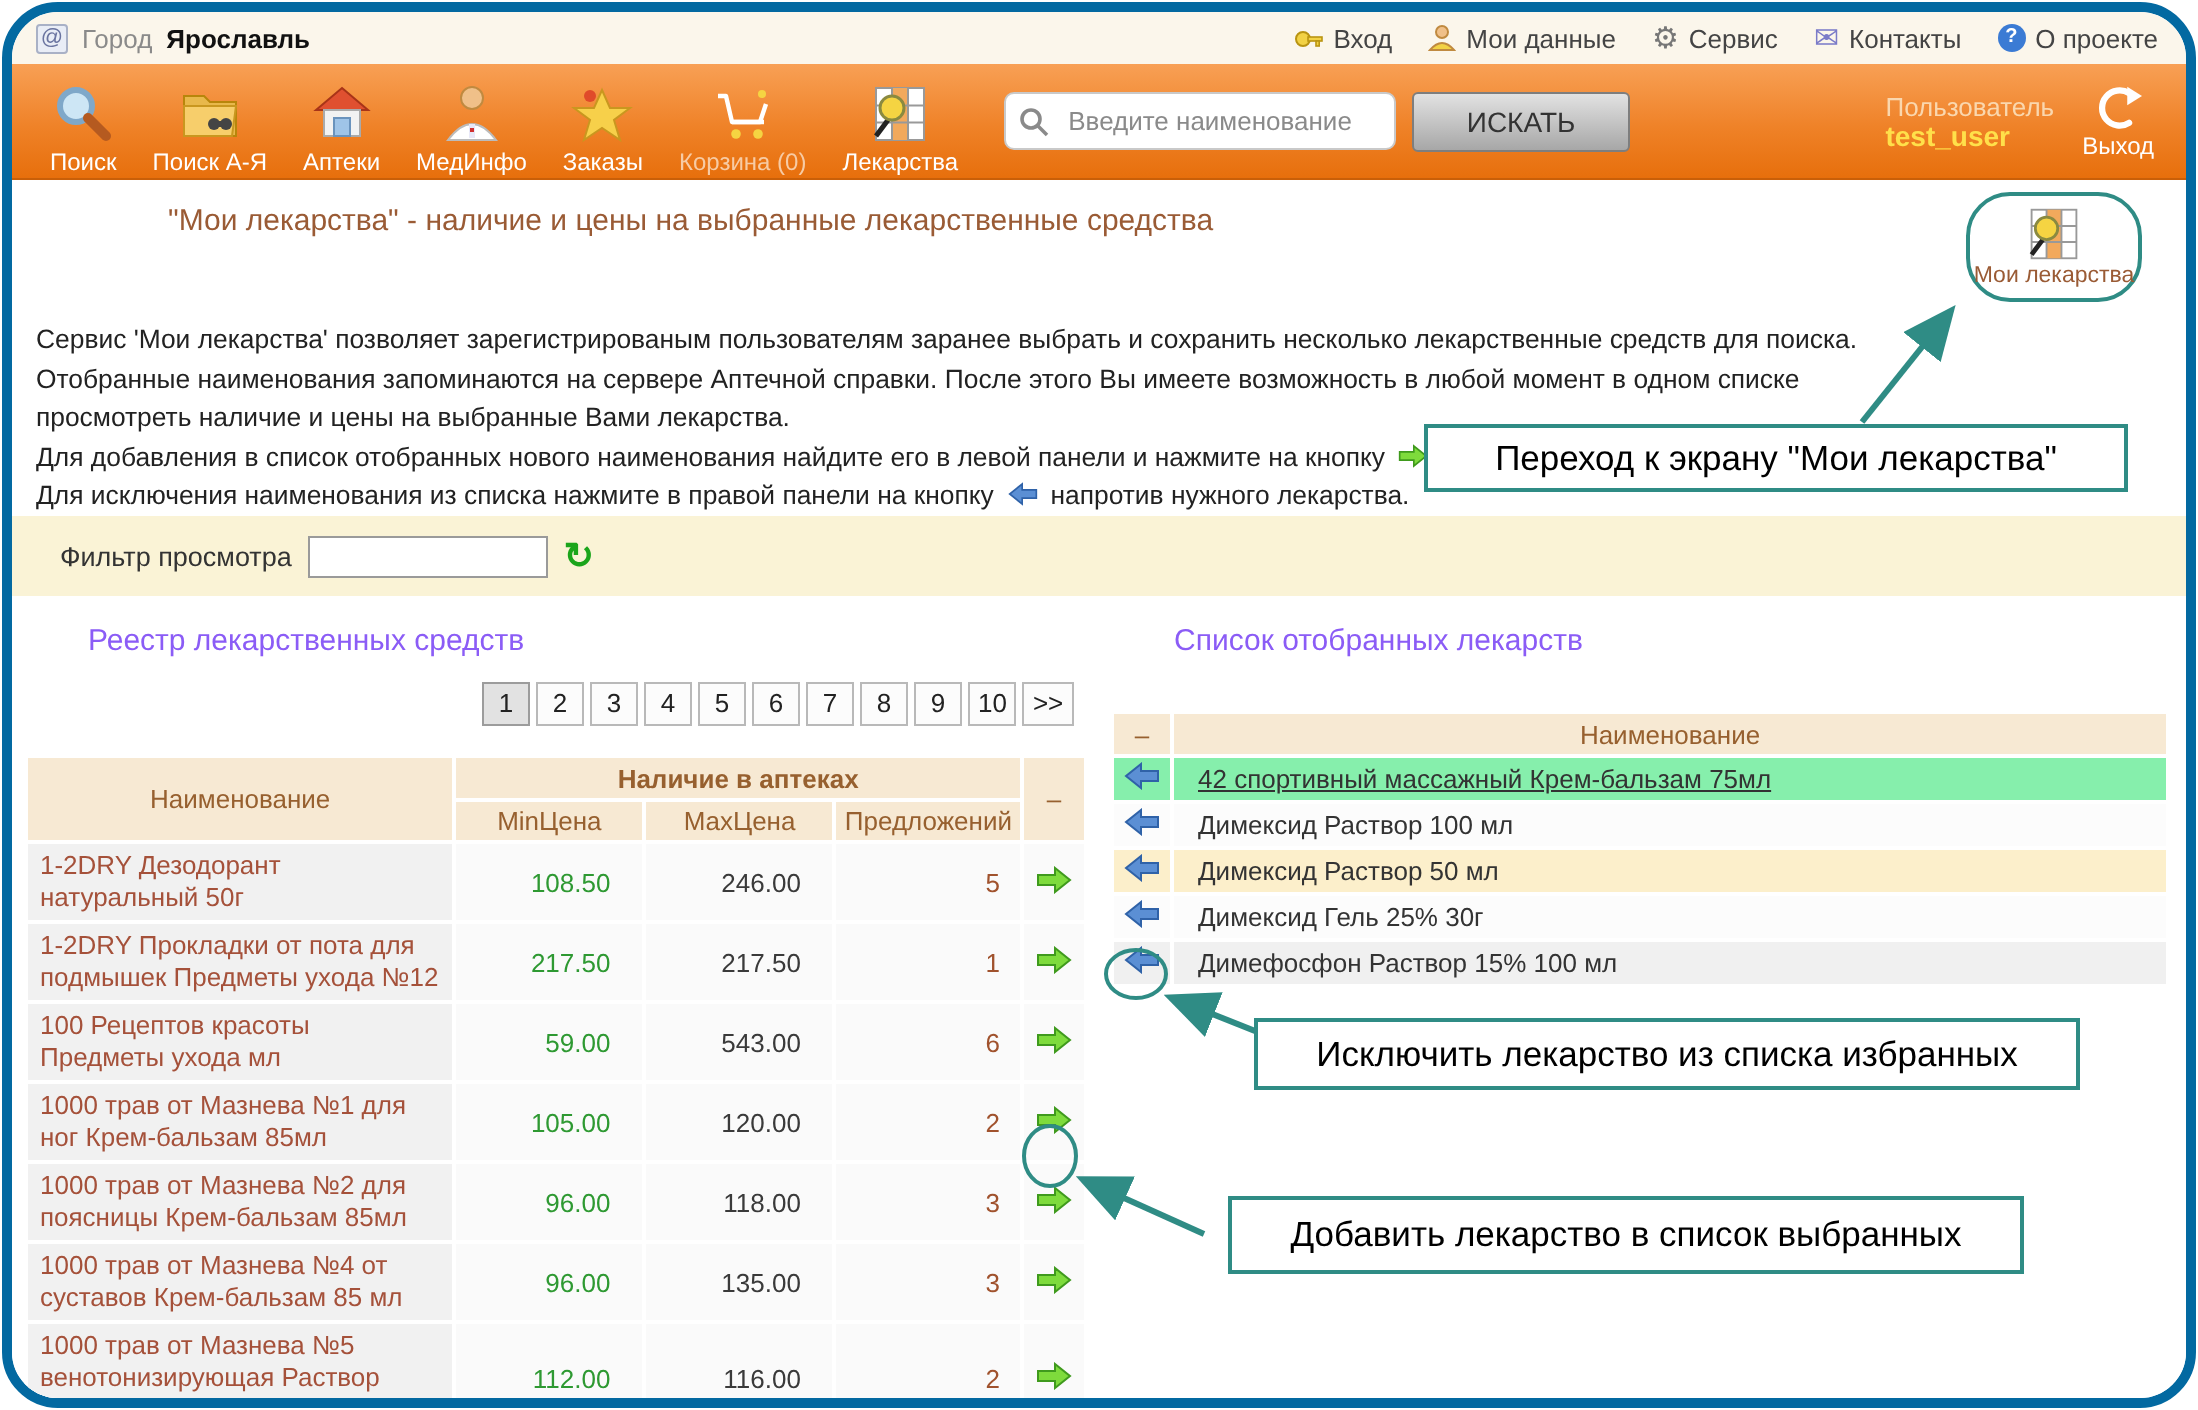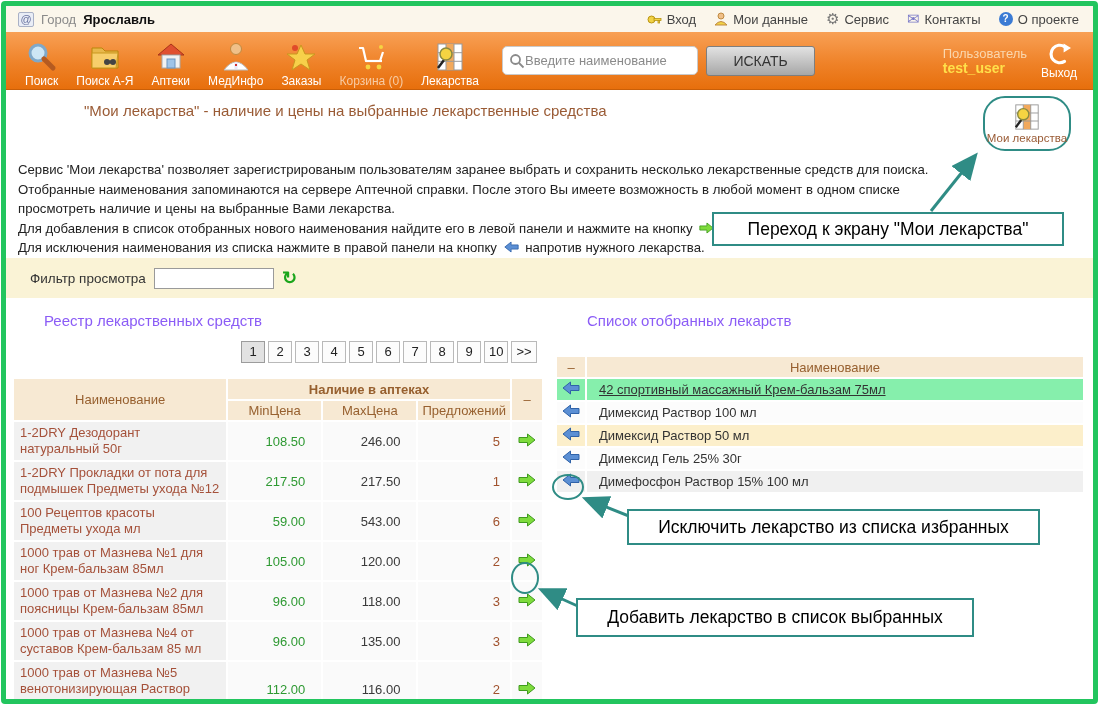--- a/index.html
+++ b/index.html
@@ -1,17 +1,17 @@
 <!DOCTYPE html>
 <html><head>
 <meta charset="utf-8">
 <style>
   * { margin:0; padding:0; box-sizing:border-box; }
   body { width:1099px; height:705px; font-family:"Liberation Sans", sans-serif; background:#fff; position:relative; overflow:hidden; }
-  .frame { position:absolute; inset:1px; border:5px solid #22c55e; border-radius:4px; overflow:hidden; background:#fff; }
+  .frame { position:absolute; inset:1px; border:5px solid #0369a1; border-radius:28px; overflow:hidden; background:#fff; }
 
   
   .topbar { height:26px; background:#FBF6EB; display:flex; align-items:center; justify-content:space-between; padding:0 14px 0 12px; font-size:13px; color:#333; }
   .topbar-left { display:flex; align-items:center; gap:7px; }
   .at-icon { width:16px; height:15px; background:#E9EDF6; border:1px solid #A9B1C6; border-radius:2px; color:#6A74A0; font-size:11px; line-height:13px; text-align:center; display:inline-block; }
   .at-icon::before { content:"@"; }
   .site-prefix { color:#8A8A8A; }
   .city { color:#111; font-weight:bold; }
   .topbar-right { display:flex; align-items:center; gap:18px; }
   .top-link { display:flex; align-items:center; gap:5px; color:#444; cursor:pointer; }
@@ -19,42 +19,42 @@
   .env-icon::before { content:"\2709"; color:#7B7BC8; font-size:15px; }
   .q-icon { width:14px; height:14px; border-radius:50%; background:#3B7BD4; color:#fff; font-size:10px; font-weight:bold; text-align:center; line-height:14px; display:inline-block; }
   .q-icon::before { content:"?"; }
 
   
   .toolbar { height:58px; background:linear-gradient(180deg,#F8A055 0%,#EF8228 55%,#E76F0C 100%); display:flex; align-items:center; padding:0 10px; border-bottom:1px solid #C95F08; }
   .tb-item { display:flex; flex-direction:column; align-items:center; justify-content:flex-end; height:54px; margin:0 9px; color:#FFFFFF; font-size:12px; cursor:pointer; }
   .tb-item .lbl { margin-top:2px; white-space:nowrap; }
   .tb-item.muted .lbl { color:#F7CBA4; }
   .searchbox { display:flex; align-items:center; background:#fff; border:1px solid #C9C9C9; border-radius:5px; height:29px; width:196px; margin:0 8px 0 14px; padding:0 6px; }
-  .searchbox input { border:none; outline:none; font-size:13px; color:#701a75; width:160px; background:transparent; font-family:"Liberation Sans",sans-serif; }
+  .searchbox input { border:none; outline:none; font-size:13px; color:#701a75; width:160px; background:transparent; font-family:"Liberation Sans",sans-serif;text-align:center; }
   .searchbox input::placeholder { color:#8A8A8A; }
   .search-btn { height:30px; width:109px; background:linear-gradient(180deg,#E2E2E2,#A7A7A7); border:1px solid #7E7E7E; border-radius:3px; font-size:14px; color:#333; cursor:pointer; font-family:"Liberation Sans",sans-serif; }
   .tb-spacer { flex:1; }
   .user-block { text-align:left; margin-right:14px; line-height:15px; }
   .user-label { color:#FAD7AE; font-size:13px; }
   .user-name { color:#FFE04A; font-size:14px; font-weight:bold; }
   .logout { display:flex; flex-direction:column; align-items:center; color:#fff; font-size:12px; cursor:pointer; margin-right:6px; }
 
   
   .content { position:relative; height:609px; background:#fff; font-size:13px; }
   .page-title { position:absolute; left:78px; top:12px; color:#9A5B35; font-size:15px; }
   .mymeds-btn { position:absolute; left:977px; top:6px; width:88px; height:55px; border:2px solid #2F8C85; border-radius:22px; display:flex; flex-direction:column; align-items:center; justify-content:center; cursor:pointer; background:#fff; }
   .mymeds-btn .lbl { color:#9A5B35; font-size:11.5px; margin-top:1px; }
 
   .desc { position:absolute; left:12px; top:70px; width:962px; color:#222; font-size:13.2px; line-height:19.5px; }
   .inl-arrow { vertical-align:-1px; margin:0 3px; }
 
   .callout { position:absolute; border:2px solid #2F8C85; background:#fff; display:flex; align-items:center; justify-content:center; font-size:17.5px; color:#000; z-index:6; }
   .callout.goto   { left:706px; top:122px; width:352px; height:34px; }
   .callout.remove { left:621px; top:419px; width:413px; height:36px; }
-  .callout.add    { left:570px; top:508px; width:398px; height:39px; }
+  .callout.add    { left:608px; top:508px; width:398px; height:39px; }
 
   .filter-bar { position:absolute; left:0; top:168px; width:100%; height:40px; background:#FAF3D6; display:flex; align-items:center; padding-left:24px; }
   .filter-bar label { color:#333; font-size:13.5px; margin-right:8px; }
   .filter-input { width:120px; height:21px; border:1px solid #9A9A9A; background:#fff; font-family:"Liberation Sans",sans-serif; }
   .refresh-icon { margin-left:8px; color:#1BA51B; font-size:18px; font-weight:bold; cursor:pointer; line-height:18px; }
   .refresh-icon::before { content:"\21BB"; }
 
   .panel-heading { position:absolute; color:#8b5cf6; font-size:15px; }
   .heading-left  { left:38px; top:222px; }
   .heading-right { left:581px; top:222px; }

